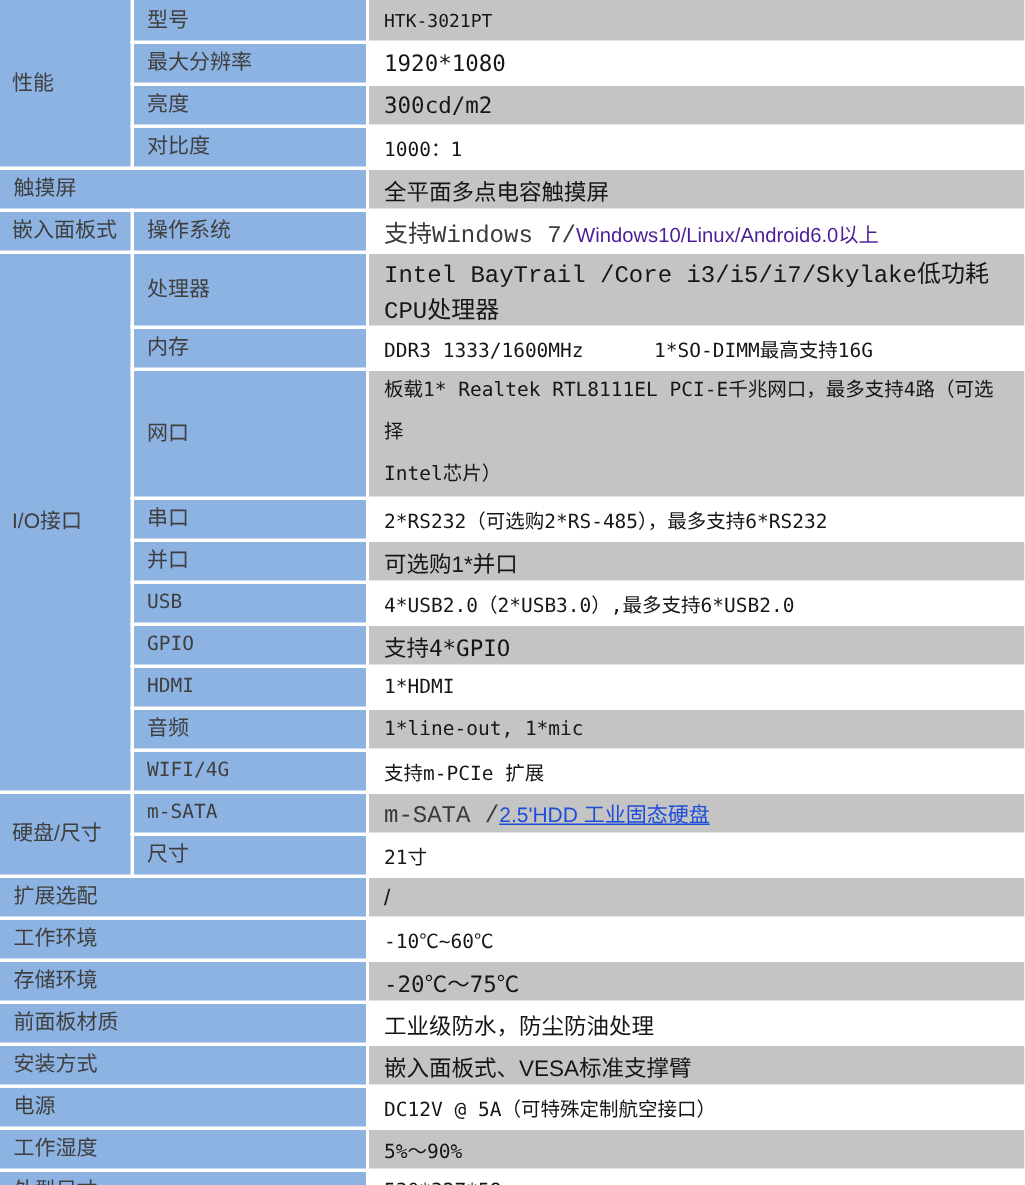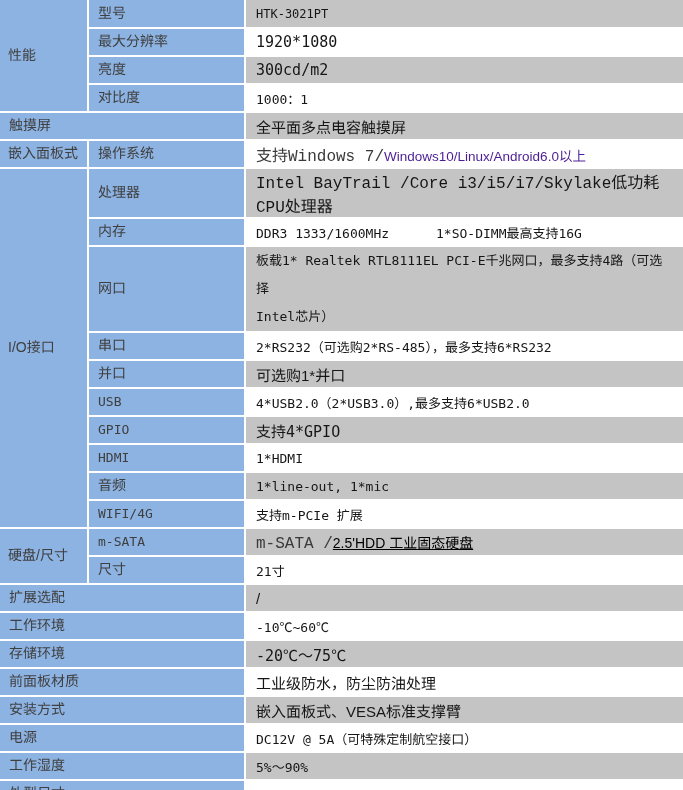--- a/index.html
+++ b/index.html
@@ -51,21 +51,21 @@
   td.bg-gray  { background: var(--c-gray, #C4C4C4); }
   td.bg-light { background: var(--c-light, #FFFFFF); }
 
   
   .v-mono     { font-family: "DejaVu Sans Mono", monospace; font-size: 13px; margin-left: 48px; }
   .v-mono-sm  { font-family: "DejaVu Sans Mono", monospace; font-size: 12px; margin-top: 46px; }
   .v-mono-lg  { font-family: "DejaVu Sans Mono", monospace; font-size: 15px; }
   .v-sans     { font-family: "Liberation Sans", sans-serif; font-size: 15px; color: #3A3A3A; }
   .v-sans-sm  { font-family: Liberation Sans, sans-serif; font-size: 13.5px; color: #4c1d95; }
   .v-sans-lg  { font-family: Liberation Mono, monospace; font-size: 16px; color: #3A3A3A; }
-  .v-sans-u   { font-family: "Liberation Sans", sans-serif; font-size: 14px; color: #000000; text-decoration: underline; }
+  .v-sans-u   { font-family: "Liberation Sans", sans-serif; font-size: 14px; color: #1d4ed8; text-decoration: underline; }
 
   tr.row-tall td { height: 56px; }
   tr.row-tall td.value-cell { line-height: 28px; }
   tr.row-last td { height: 34px; }
 </style>
 </head>
 <body>
 
 <div class="spec-wrap">
   <table class="spec">

